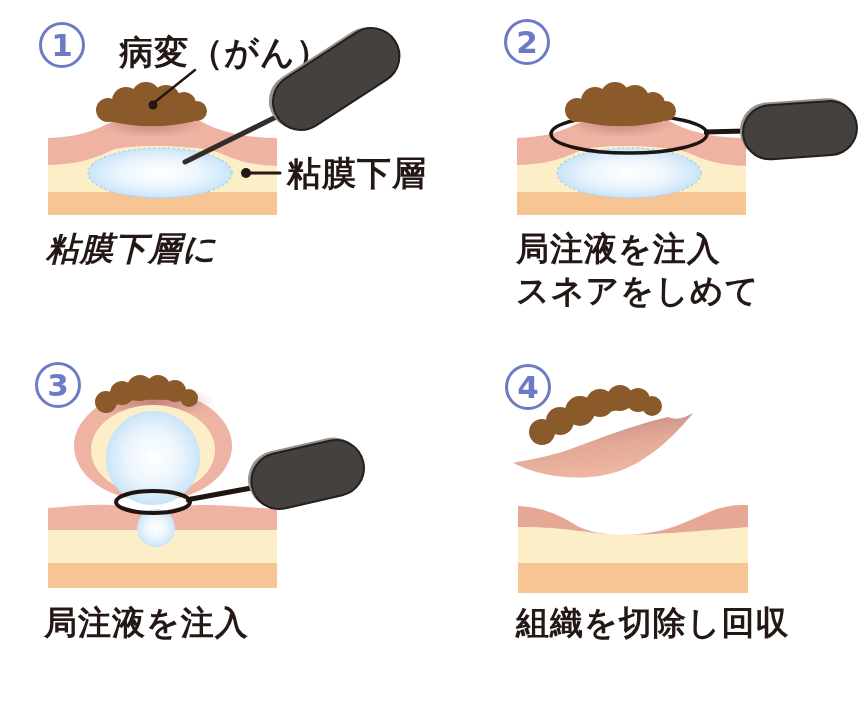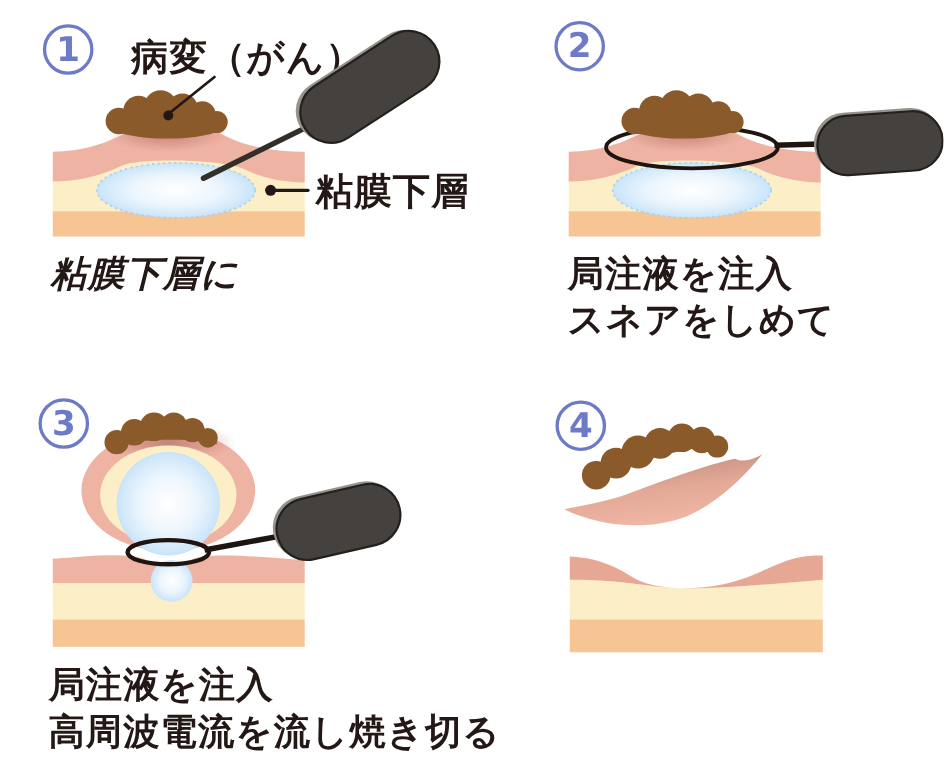--- a/index.html
+++ b/index.html
@@ -165,16 +165,19 @@
 
   <div class="caption" style="left:46px;top:228px;font-style:italic;">
     <div>粘膜下層に</div>
   </div>
   <div class="caption" style="left:516px;top:228px;">
     <div>局注液を注入</div>
     <div>スネアをしめて</div>
   </div>
   <div class="caption" style="left:44px;top:602px;">
     <div>局注液を注入</div>
-    <div>高周波電流を流し焼き切る</div>
+  </div>
+  <div class="caption" style="left:516px;top:602px;">
+    <div>組織を切除し回収</div>
+    <div></div>
   </div>
 
 </div>
 
 </body></html>

